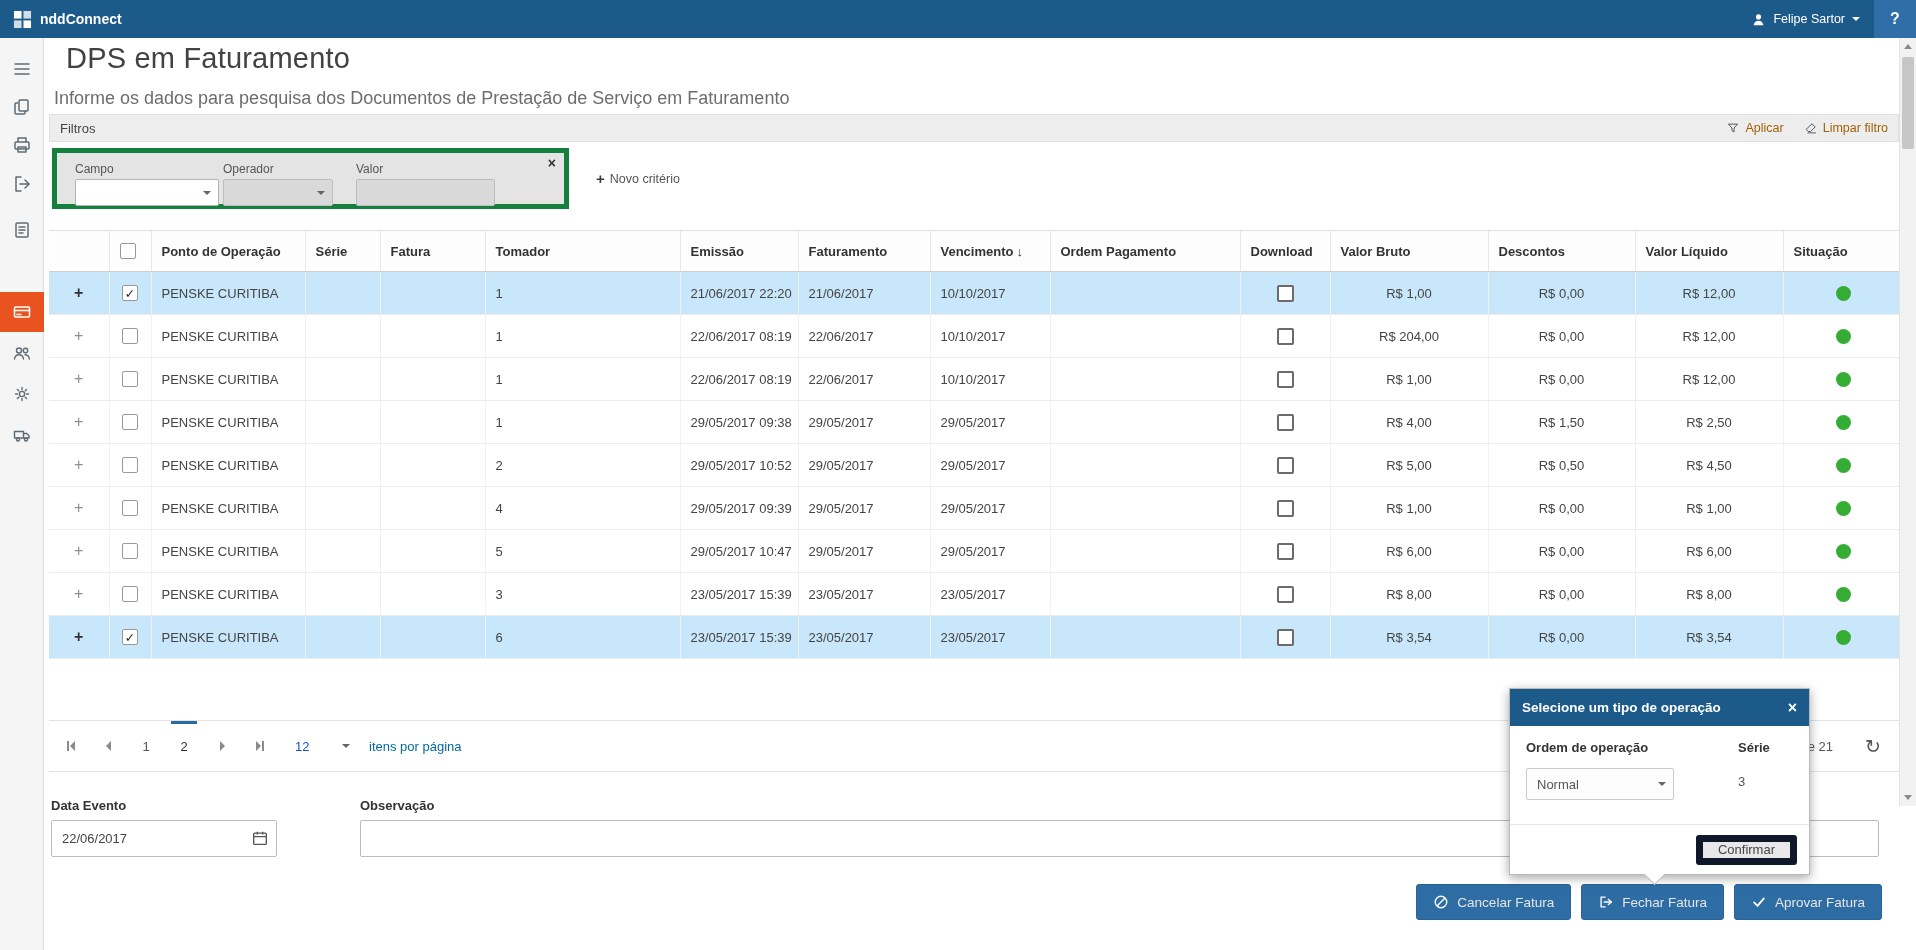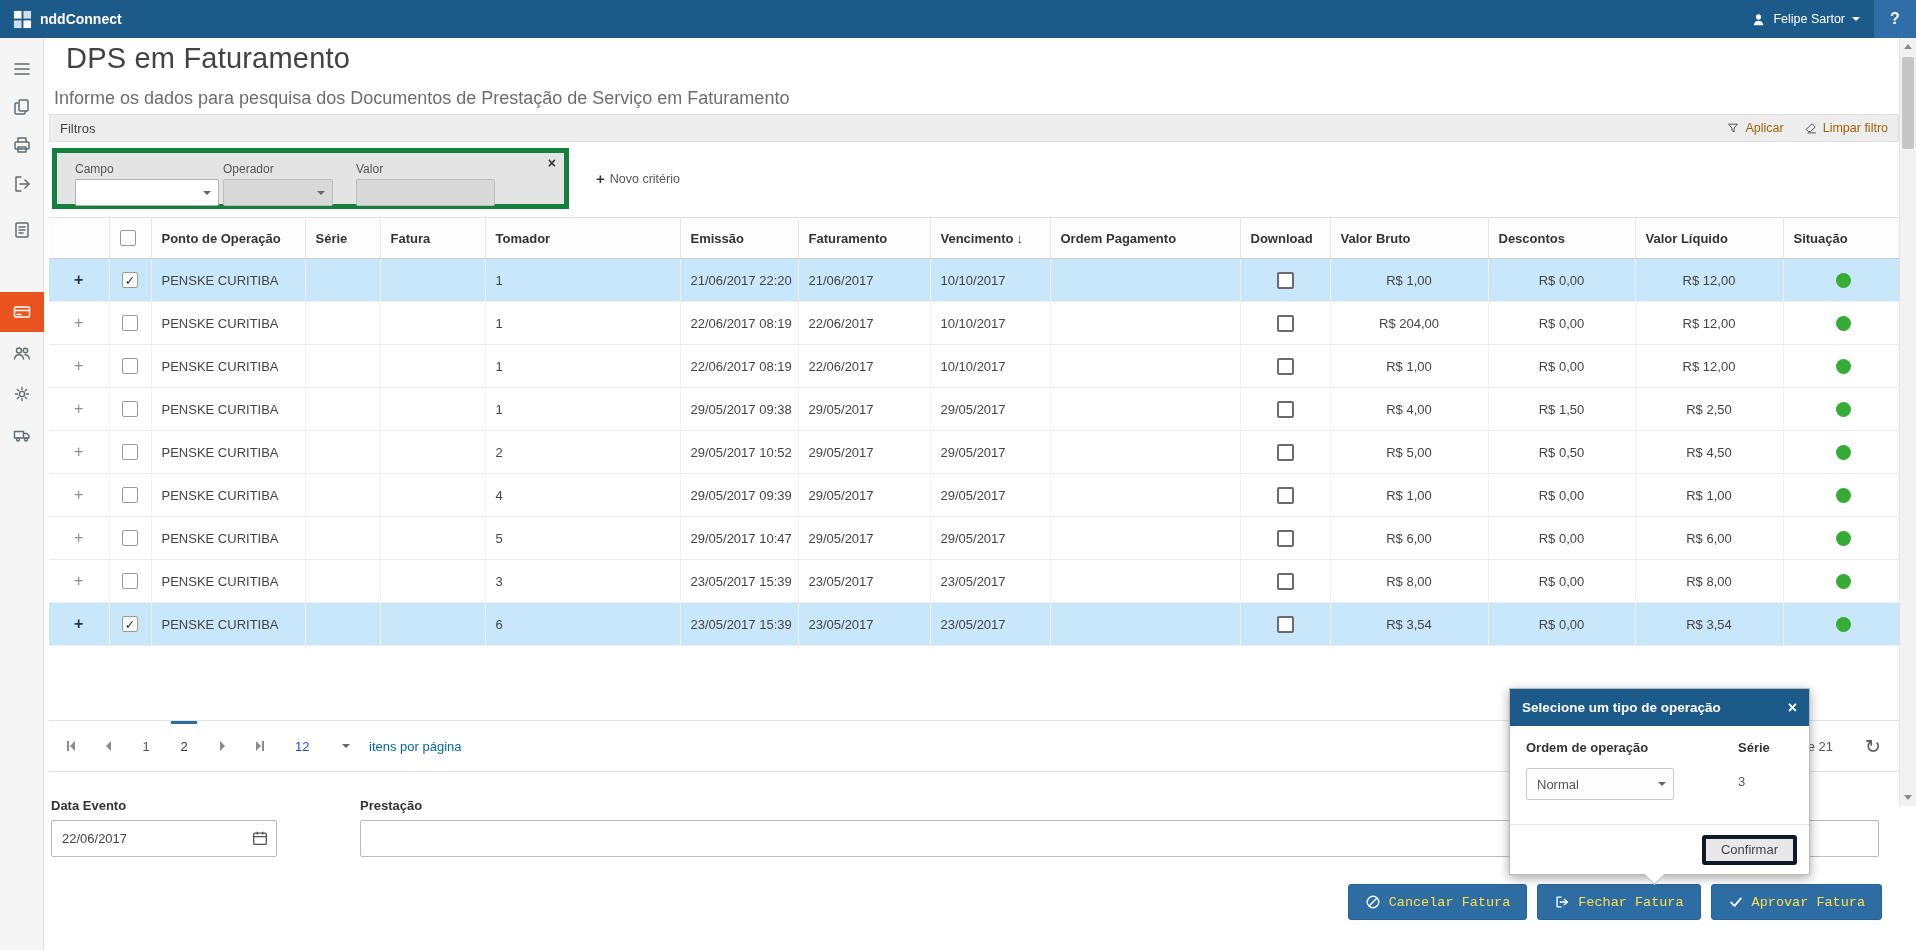--- a/index.html
+++ b/index.html
@@ -33,21 +33,21 @@
   .fp-close{position:absolute;right:8px;top:3px;font-size:14px;font-weight:bold;color:#333;cursor:pointer;line-height:14px}
   .select,.dis-input{position:absolute;top:26px;height:27px;border:1px solid #b3b3b3;background:#fff;border-radius:2px;font-size:12.5px;color:#555;display:flex;align-items:center;padding:0 22px 0 8px;cursor:pointer}
   .select.disabled{background:#d9d9d9;border-color:#bdbdbd;cursor:default}
   .dis-input{background:#d9d9d9;border-color:#bdbdbd;padding:0 8px;cursor:default}
   .caret{width:0;height:0;border:4px solid transparent;border-top-color:#666;position:absolute;right:7px;top:50%;margin-top:-2px}
   .caret.white{border-top-color:#fff;position:static;margin-top:4px}
   .novo{position:absolute;left:596px;top:170px;display:flex;align-items:center;gap:5px;font-size:12.5px;color:#555;cursor:pointer}
   .novo .plus{font-size:15px;font-weight:bold;color:#3a3a3a}
 
   
-  .grid-wrap{position:absolute;left:49px;top:217px;width:1855px}
+  .grid-wrap{position:absolute;left:49px;top:230px;width:1855px}
   table.grid{table-layout:fixed;width:1855px;border-collapse:collapse;font-size:13px}
   table.grid th{height:41px;font-weight:bold;color:#333;text-align:left;padding:0 10px;background:#fdfdfd;border-top:1px solid #e0e0e0;border-bottom:1px solid #cfcfcf;border-left:1px solid #e7e7e7;white-space:nowrap;overflow:hidden}
   table.grid th:first-child{border-left:none}
   table.grid td{height:43px;padding:0 10px;color:#444;border-bottom:1px solid #ececec;border-left:1px solid #f1f1f1;white-space:nowrap;overflow:hidden}
   table.grid td:first-child{border-left:none}
   table.grid tr.selected td{background:#c9e7fb}
   th.num,td.num{text-align:center}
   th.ctr,td.ctr{text-align:center}
   .expand{font-size:16px;color:#8f8f8f;cursor:pointer}
   tr.selected .expand{color:#333;font-weight:bold}
@@ -75,33 +75,33 @@
 
   
   .fld-label{position:absolute;font-size:13px;font-weight:bold;color:#333}
   .txt{position:absolute;height:37px;border:1px solid #bbb;border-radius:2px;font-size:13px;color:#444;padding:0 10px;font-family:inherit;background:#fff}
   .date-wrap{position:absolute;left:51px;top:820px;width:226px;height:37px}
   .date-wrap input{position:absolute;left:0;top:0;width:226px}
   .cal-icon{position:absolute;right:8px;top:9px;width:18px;height:18px;color:#555;cursor:pointer}
 
   
   .actions{position:absolute;top:884px;right:34px;display:flex;gap:10px;z-index:10}
-  .btn{height:36px;background:#2e6da4;color:#fde047;border:1px solid #2a6398;border-radius:3px;display:flex;align-items:center;gap:8px;padding:0 16px;font-size:13.5px;cursor:pointer;font-family:Liberation Mono, monospace}
+  .btn{height:36px;background:#2e6da4;color:#e5e5e5;border:1px solid #2a6398;border-radius:3px;display:flex;align-items:center;gap:8px;padding:0 16px;font-size:13.5px;cursor:pointer;font-family:Liberation Sans, sans-serif}
   .btn svg{width:16px;height:16px}
 
   
   .popup{position:absolute;left:1509px;top:688px;width:301px;height:187px;background:#fff;border:1px solid #b9b9b9;box-shadow:0 3px 10px rgba(0,0,0,.35);z-index:60}
   .popup-head{height:37px;background:#1c5a8a;color:#fff;display:flex;align-items:center;padding:0 12px;font-size:13.5px;font-weight:bold}
   .popup-close{margin-left:auto;cursor:pointer;font-size:16px;font-weight:bold;color:#fff}
   .popup-body{position:relative;height:148px}
   .pp-label{position:absolute;top:14px;font-size:13px;font-weight:bold;color:#333}
   .pp-select{position:absolute;left:16px;top:42px;width:148px;height:32px;border:1px solid #c9c9c9;background:#fdfdfd;border-radius:2px;display:flex;align-items:center;padding:0 24px 0 10px;font-size:13px;color:#555;cursor:pointer}
   .pp-serie-val{position:absolute;left:228px;top:48px;font-size:13px;color:#555}
   .popup-foot{position:absolute;left:0;right:0;bottom:0;height:50px;border-top:1px solid #e8e8e8;display:flex;align-items:center;justify-content:flex-end;padding:0 12px}
-  .btn-light{height:30px;background:#e8e8e8;border:4px solid #0f172a;border-radius:3px;color:#444;font-size:13px;padding:0 15px;cursor:pointer;font-family:inherit}
+  .btn-light{height:30px;background:#e8e8e8;border:7px solid #0f172a;border-radius:3px;color:#444;font-size:13px;padding:0 15px;cursor:pointer;font-family:inherit}
   .popup-arrow{position:absolute;left:1647px;top:867px;width:15px;height:15px;background:#fff;border-right:1px solid #b9b9b9;border-bottom:1px solid #b9b9b9;transform:rotate(45deg);z-index:61}
 
   
   .vscroll{position:absolute;left:1899px;top:38px;width:17px;height:768px;background:#f2f2f2;border-left:1px solid #e3e3e3;z-index:35}
   .vs-arrow{position:absolute;left:0;width:16px;height:17px;display:flex;align-items:center;justify-content:center;cursor:pointer}
   .vs-arrow.up{top:0}
   .vs-arrow.down{bottom:0}
   .vs-thumb{position:absolute;left:2px;top:19px;width:12px;height:92px;background:#c6c6c6;border-radius:2px;cursor:pointer}
 </style>
 </head>
@@ -460,21 +460,21 @@
 </div>
 
 <span class="fld-label" style="left:51px;top:798px">Data Evento</span>
 <div class="date-wrap">
   <input class="txt" value="22/06/2017" style="">
   <svg class="cal-icon" viewBox="0 0 20 20" fill="none" stroke="currentColor" stroke-width="1.5" stroke-linejoin="round">
       <rect x="3" y="4.5" width="14" height="12.5" rx="1"></rect>
       <path d="M3 8.5h14M7 3v3M13 3v3"></path>
     </svg>
 </div>
-<span class="fld-label" style="left:360px;top:798px">Prestação</span>
+<span class="fld-label" style="left:360px;top:798px">Observação</span>
 <input class="txt" style="left: 360px; top: 820px; width: 1519px;" value="">
 
 <div class="actions">
   <button class="btn">
     <svg viewBox="0 0 18 18" fill="none" stroke="#fff" stroke-width="1.5">
         <circle cx="9" cy="9" r="6.5"></circle>
         <path d="M4.5 13.5L13.5 4.5"></path>
       </svg>
     <span>Cancelar Fatura</span>
   </button>

